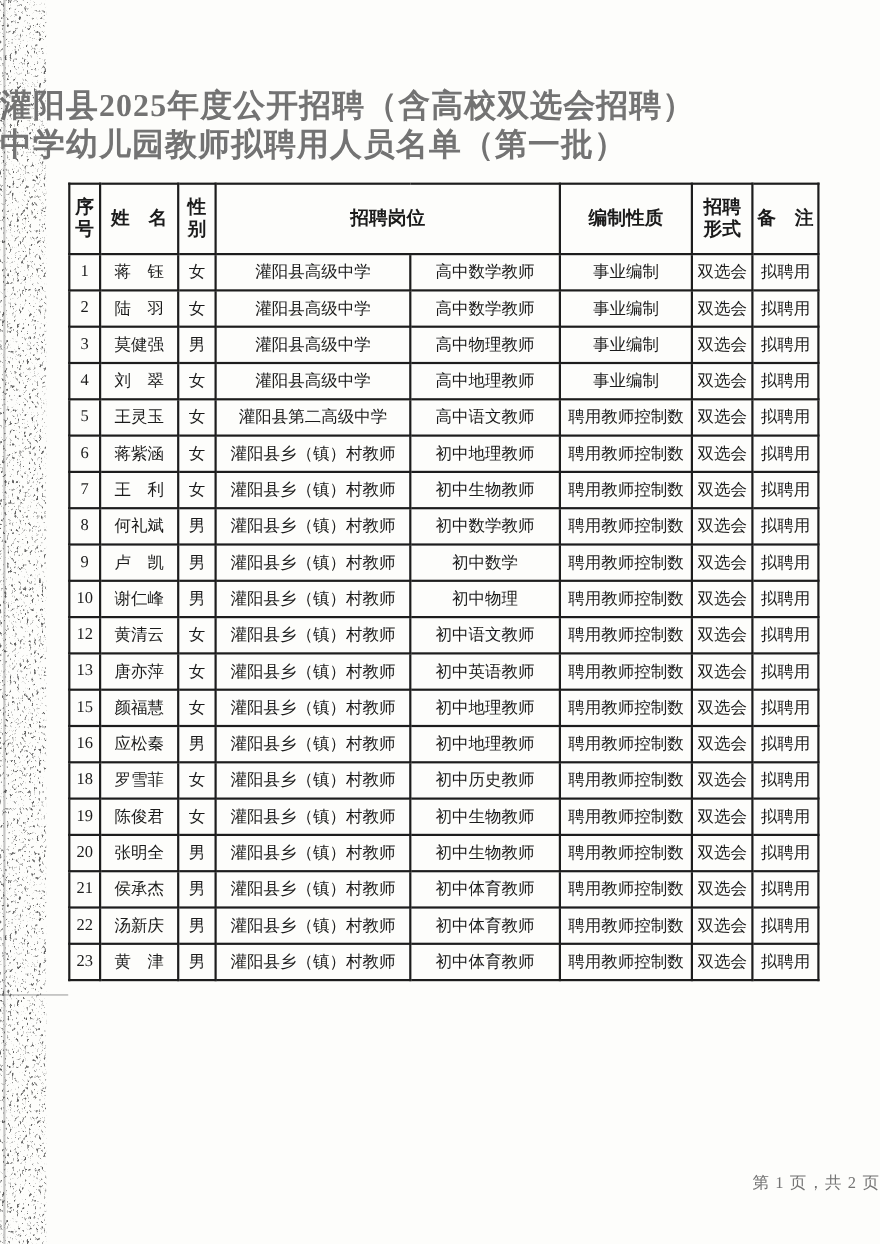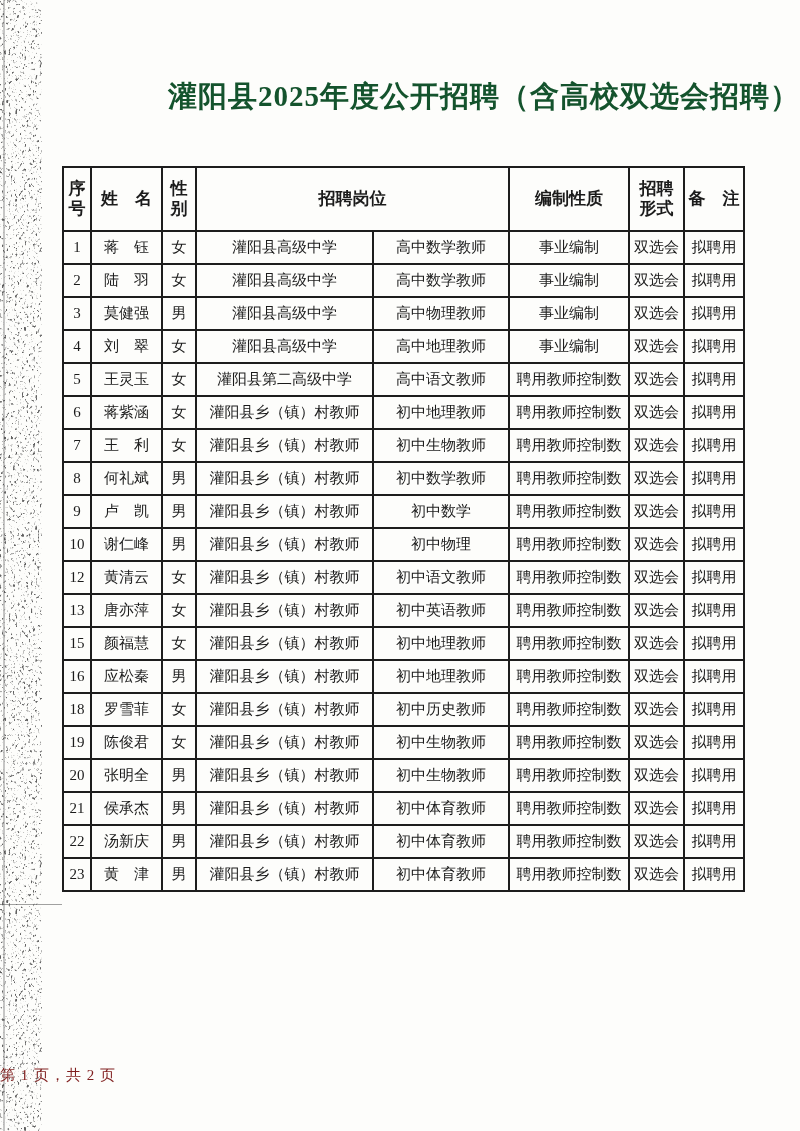--- a/index.html
+++ b/index.html
@@ -12,26 +12,26 @@
     background: #fdfdfb;
     overflow: hidden;
     font-family: "Liberation Serif", "DejaVu Serif", serif;
     color: #1b1b1b;
   }
   .doc-title {
     position: absolute;
     top: 78px;
     left: 0;
     width: 100%;
-    text-align: right;
+    text-align: left;
     font-size: 29px;
     line-height: 36px;
     font-weight: bold;
     letter-spacing: 1px;
-    color: #14532d;
+    color: #737373;
   }
   table.roster {
     position: absolute;
     left: 62px;
     top: 166px;
     width: 681px;
     border-collapse: collapse;
     table-layout: fixed;
   }
   .roster th, .roster td {
@@ -51,24 +51,24 @@
   .roster tbody td {
     height: 31px;
     font-size: 15px;
     font-weight: 500;
   }
   .page-footer {
     position: absolute;
     top: 1066px;
     left: 0;
     width: 100%;
-    text-align: left;
+    text-align: right;
     font-size: 15px;
     letter-spacing: 1px;
-    color: #7f1d1d;
+    color: #737373;
   }
   .scan-vline {
     position: absolute;
     left: 3px;
     top: 0;
     width: 2px;
     height: 100%;
     background: #4a4a4a;
     opacity: 0.30;
   }
@@ -101,20 +101,21 @@
       <feTurbulence type="fractalNoise" baseFrequency="0.9" numOctaves="2" seed="4"></feTurbulence>
       <feColorMatrix type="matrix" values="0 0 0 0 0.25  0 0 0 0 0.25  0 0 0 0 0.25  1.2 1.2 1.2 0 -3.15"></feColorMatrix>
     </filter>
     <rect x="0" y="0" width="800" height="1131" filter="url(#f-grain)"></rect>
   </svg>
   <div class="scan-vline"></div>
   <div class="scan-hline"></div>
 
   <div class="doc-title">
     <div>灌阳县2025年度公开招聘（含高校双选会招聘）</div>
+    <div>中学幼儿园教师拟聘用人员名单（第一批）</div>
   </div>
 
   <table class="roster">
     <colgroup>
       <col style="width:28px">
         <col style="width:71px">
         <col style="width:34px">
       <col style="width:177px">
         <col style="width:136px">
         <col style="width:120px">

